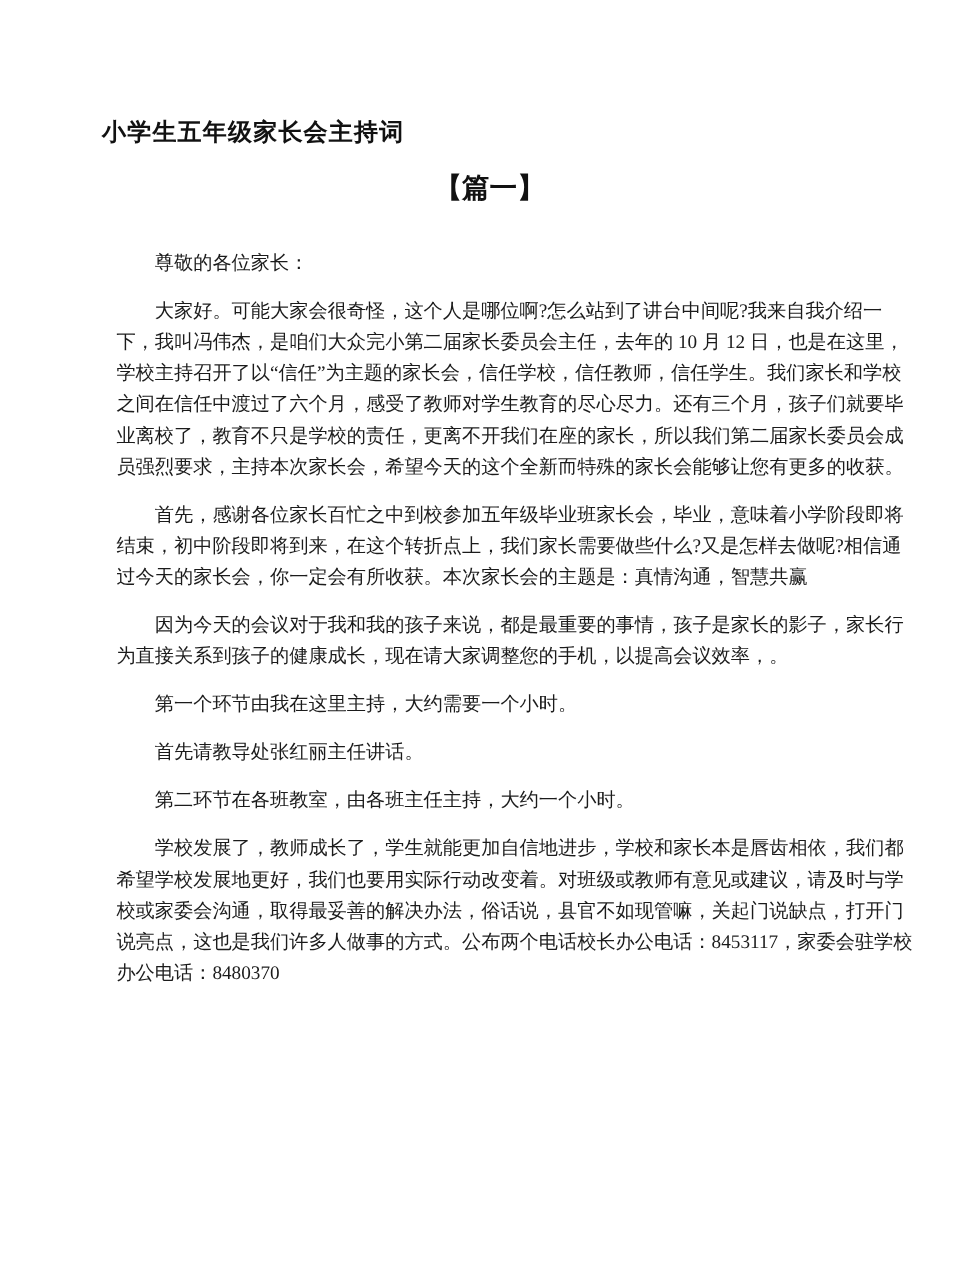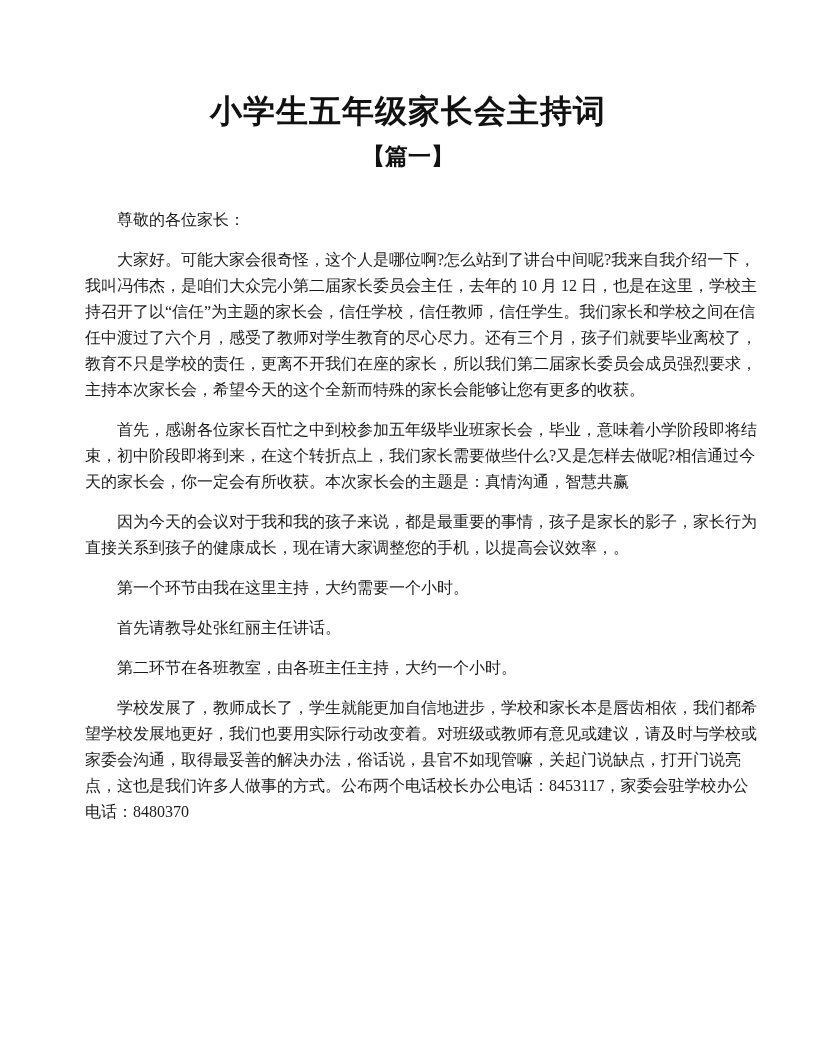--- a/index.html
+++ b/index.html
@@ -14,43 +14,42 @@
     margin: 0 auto;
     background: #ffffff;
     box-sizing: border-box;
     padding: 96px 55px 40px 85px;
     overflow: hidden;
     font-family: "Liberation Serif", "DejaVu Serif", serif;
     color: #1b1b1b;
   }
   .doc-title {
     margin: 0;
-    font-size: 32px;
+    font-size: 20px;
     line-height: 30px;
     font-weight: bold;
-    text-align: center;
     letter-spacing: 1px;
     color: #111111;
     
     padding-right: 30px;
   }
   .section-label {
     margin: 22px 0 0 0;
     font-size: 23px;
     line-height: 18px;
     font-weight: bold;
     text-align: center;
     padding-right: 30px;
     color: #111111;
   }
   .doc-body {
     margin-top: 41px;
   }
   .para {
-    margin: 0 0 14px 0;
+    margin: 0 0 14px 12px;
     font-size: 16px;
     line-height: 26px;
     text-indent: 2em;
     text-align: left;
     word-break: break-all;
     color: #1b1b1b;
   }
 </style>
 </head>
 <body>

